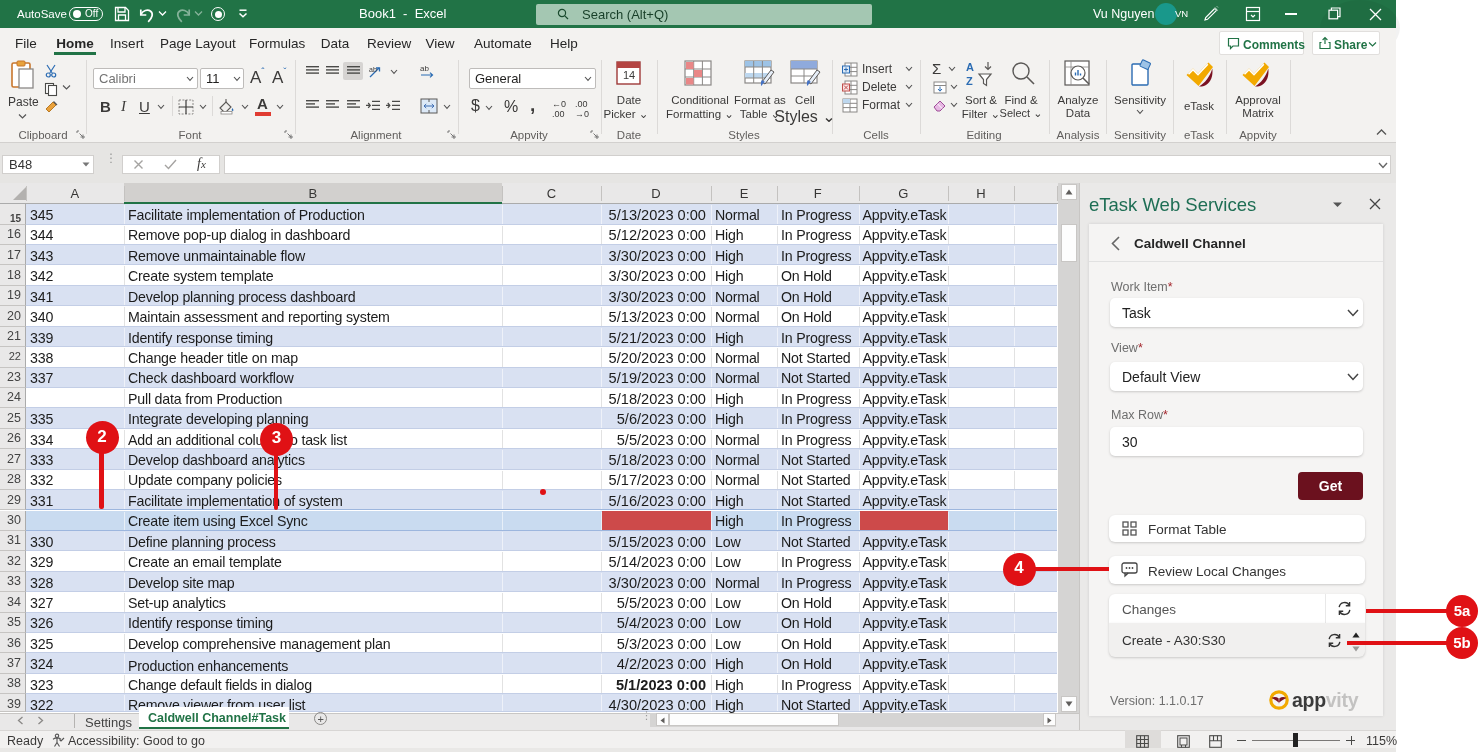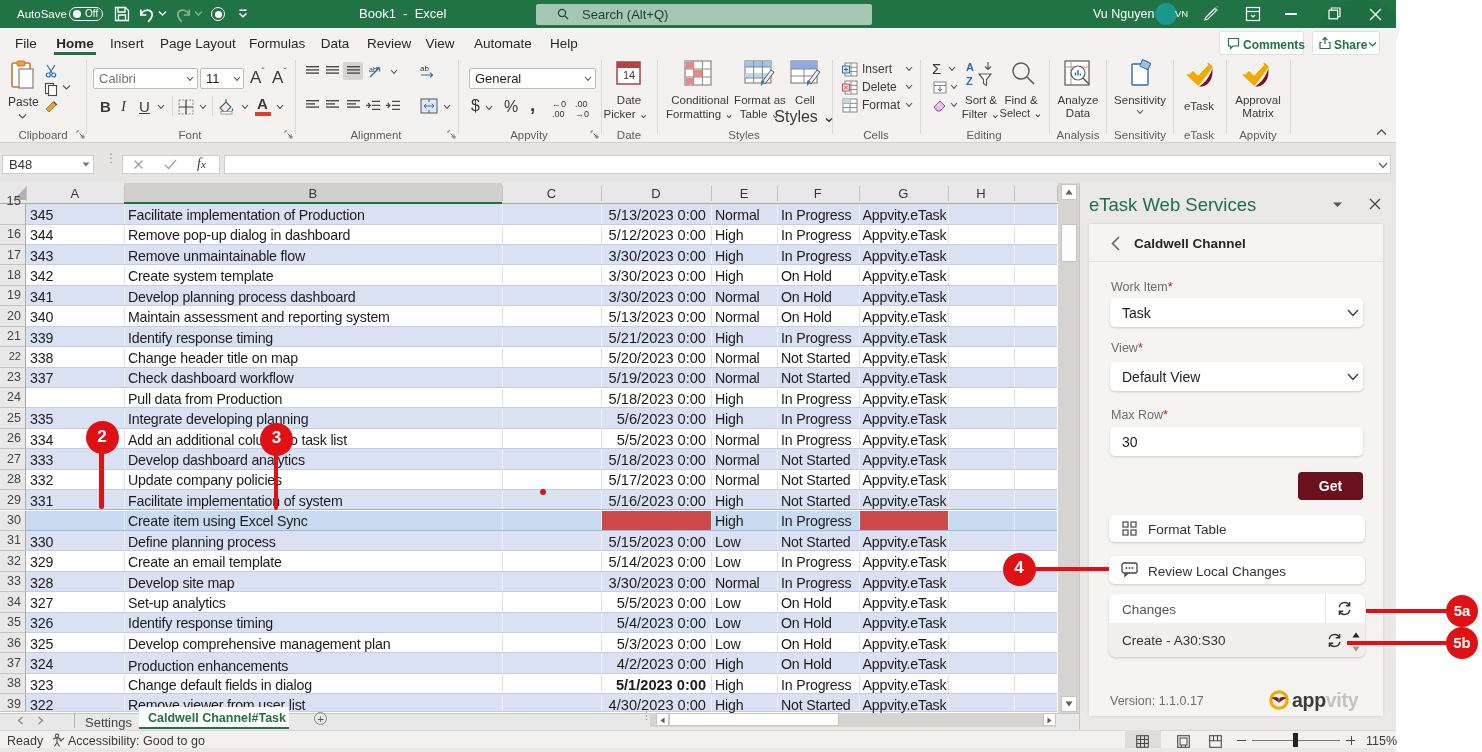--- a/index.html
+++ b/index.html
@@ -433,21 +433,21 @@
 <div style="position:absolute;left:601.0px;top:186px;width:1px;height:15px;background:#C4C2C0;"></div>
 <div style="position:absolute;left:711.0px;top:186px;width:1px;height:15px;background:#C4C2C0;"></div>
 <div style="position:absolute;left:777.0px;top:186px;width:1px;height:15px;background:#C4C2C0;"></div>
 <div style="position:absolute;left:858.5px;top:186px;width:1px;height:15px;background:#C4C2C0;"></div>
 <div style="position:absolute;left:948.0px;top:186px;width:1px;height:15px;background:#C4C2C0;"></div>
 <div style="position:absolute;left:1014.0px;top:186px;width:1px;height:15px;background:#C4C2C0;"></div>
 <div style="position:absolute;left:1057.0px;top:186px;width:1px;height:15px;background:#C4C2C0;"></div>
 <div style="position:absolute;left:0px;top:204px;width:1079px;height:508.5px;background:#fff;"></div>
 <div style="position:absolute;left:0px;top:204.2px;width:1079px;height:20.42px;overflow:hidden;"></div>
 <div style="position:absolute;left:0px;top:204.2px;width:26px;height:20.42px;background:#E9E8E8;border-right:1px solid #ABABAB;border-bottom:1px solid #C6C4C2;overflow:hidden;"></div>
-<div class="t" style="left:0px;top:193px;width:21px;text-align:right;font-size:13px;color:#444;">15</div>
+<div class="t" style="left:0px;top:213px;width:21px;text-align:right;font-size:10px;color:#444;font-weight:bold;">15</div>
 <div style="position:absolute;left:26px;top:204.2px;width:1031px;height:20.42px;background:#D9E1F2;border-bottom:1px solid #C3CEE6;overflow:hidden;"></div>
 <div style="position:absolute;left:123.5px;top:205.2px;width:1px;height:18.42px;background:rgba(255,255,255,0.55);"></div>
 <div style="position:absolute;left:502.0px;top:205.2px;width:1px;height:18.42px;background:rgba(255,255,255,0.55);"></div>
 <div style="position:absolute;left:601.0px;top:205.2px;width:1px;height:18.42px;background:rgba(255,255,255,0.55);"></div>
 <div style="position:absolute;left:711.0px;top:205.2px;width:1px;height:18.42px;background:rgba(255,255,255,0.55);"></div>
 <div style="position:absolute;left:777.0px;top:205.2px;width:1px;height:18.42px;background:rgba(255,255,255,0.55);"></div>
 <div style="position:absolute;left:858.5px;top:205.2px;width:1px;height:18.42px;background:rgba(255,255,255,0.55);"></div>
 <div style="position:absolute;left:948.0px;top:205.2px;width:1px;height:18.42px;background:rgba(255,255,255,0.55);"></div>
 <div style="position:absolute;left:1014.0px;top:205.2px;width:1px;height:18.42px;background:rgba(255,255,255,0.55);"></div>
 <div class="t" style="left:30px;top:207.0px;font-size:14.2px;letter-spacing:-0.2px;color:#1C1C1C;">345</div>

